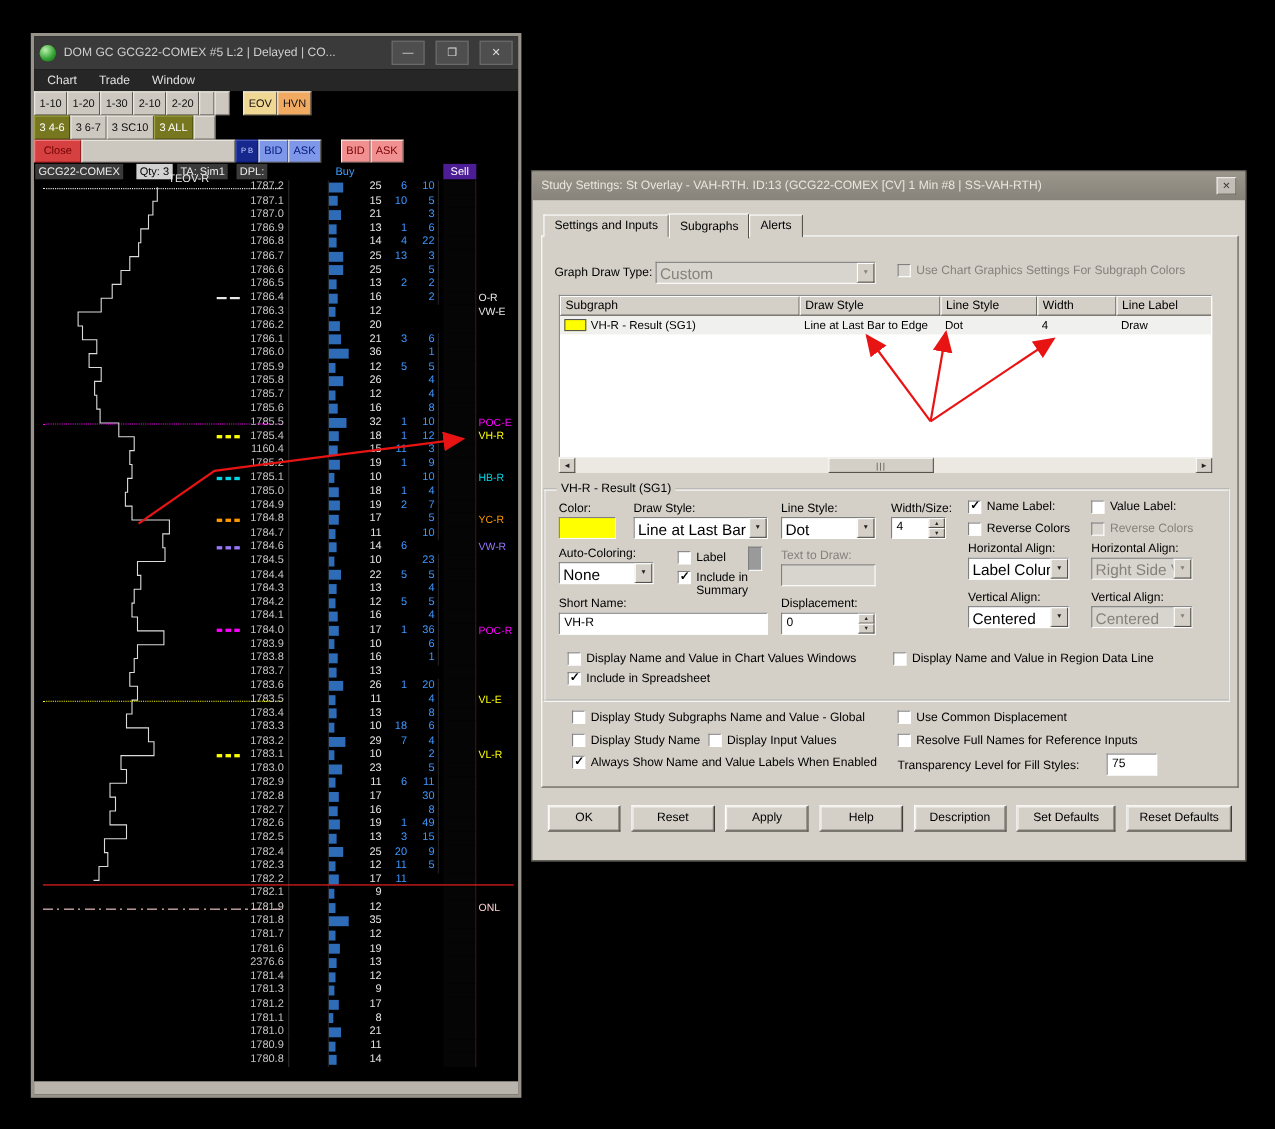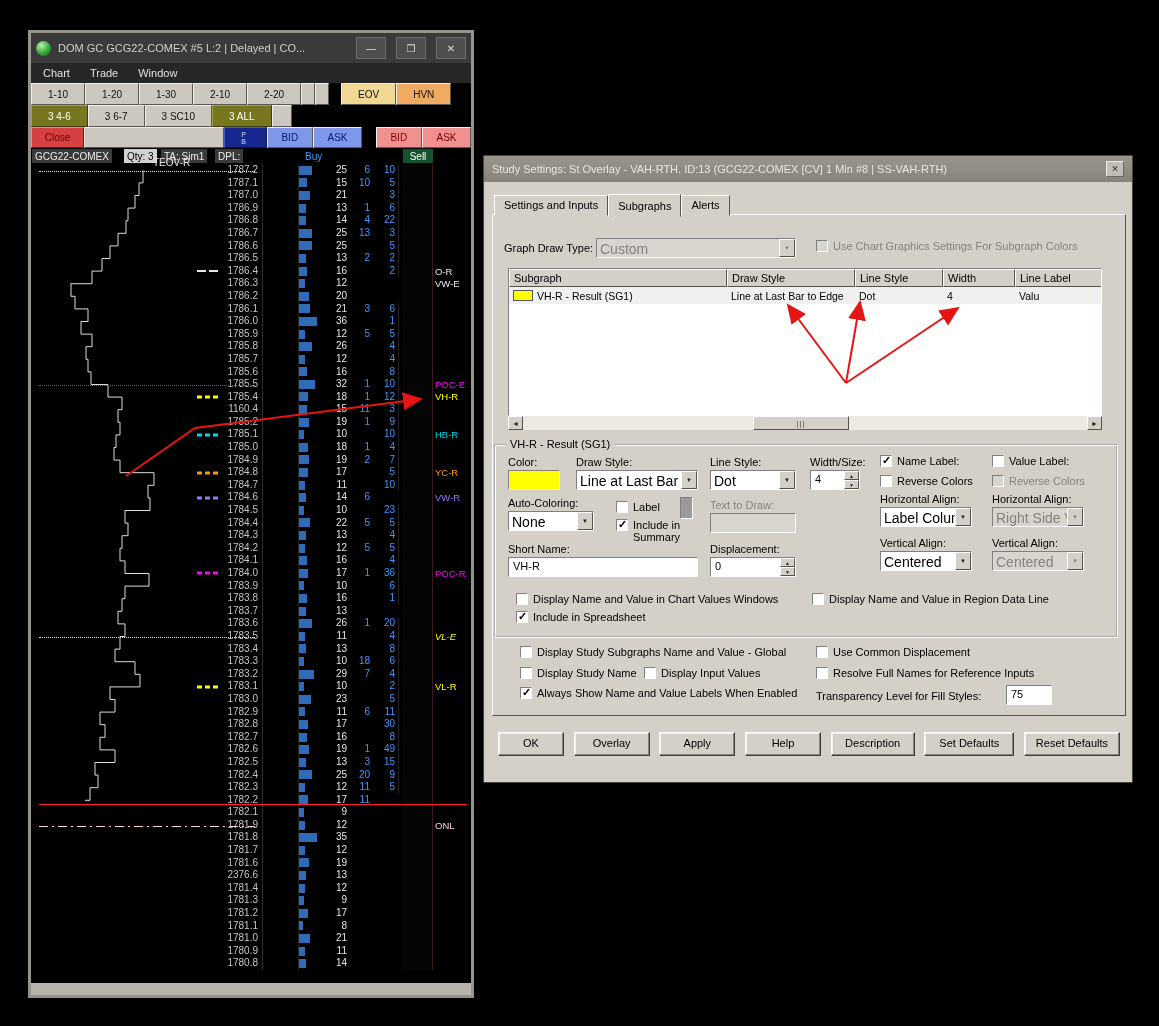--- a/index.html
+++ b/index.html
@@ -12,39 +12,39 @@
   .titlebar{height:30px;background:#3a3a3a;display:flex;align-items:center;gap:7px;padding:0 5px;flex:none}
   .globe{width:15px;height:15px;border-radius:50%;flex:none;
     background:radial-gradient(circle at 35% 30%,#b8f2aa,#2f9e2f 60%,#156515)}
   .titlebar .ttext{color:#cfcfcf;font-size:11px;flex:1;white-space:nowrap;overflow:hidden}
   .wbtn{width:30px;height:22px;background:#4e4e4e;border:1px solid #6e6e6e;color:#ddd;
     display:flex;align-items:center;justify-content:center;font-size:10px;margin-left:3px;flex:none}
   .menubar{height:20px;background:#262626;display:flex;align-items:center;gap:20px;
     padding:0 12px;color:#e0e0e0;font-size:11px;flex:none}
   .tbrow{height:22px;display:flex;align-items:stretch;background:#000;flex:none}
   .tbb{background:#ccc8c0;border:1px solid;border-color:#efede6 #5a5850 #5a5850 #efede6;
-    color:#111;font-size:10px;display:flex;align-items:center;justify-content:center;padding:0 16px;min-width:30px}
+    color:#111;font-size:10px;display:flex;align-items:center;justify-content:center;padding:0 4px;min-width:30px}
   .tbb.blank{min-width:14px;padding:0}
   .tbb.olive{background:#77771f;color:#fff;border-color:#a2a249 #3c3c0e #3c3c0e #a2a249}
   .tbb.eov{background:#f0d894}
   .tbb.hvn{background:#f0aa62}
   .tbb.closebtn{background:#d64040;color:#6e0000;border-color:#f08a8a #7c1212 #7c1212 #f08a8a;min-width:43px}
   .tbb.grayfill{min-width:140px}
   .tbb.pb{background:#16288e;color:#cdd6ff;font-size:7px;min-width:15px;border-color:#4a5cc0 #0a1450 #0a1450 #4a5cc0}
   .tbb.bid1,.tbb.ask1{background:#7e97e8;color:#001a7c;min-width:26px}
   .tbb.bid2,.tbb.ask2{background:#f09090;color:#7c0000;min-width:26px}
   .tbgap{width:12px}
   .hdrrow{height:16px;position:relative;background:#000;font-size:10px;flex:none}
   .hseg{position:absolute;top:1px;height:14px;display:flex;align-items:center;padding:0 3px;white-space:nowrap}
   .hs-symbol{left:1px;background:#3a3a3a;color:#eee}
   .hs-qty{left:93px;background:#d2d2d2;color:#000}
   .hs-ta{left:130px;background:#3a3a3a;color:#eee}
   .hs-dpl{left:184px;background:#3a3a3a;color:#eee}
   .hs-buy{left:271px;color:#3f9fff;background:transparent}
-  .hs-sell{left:372px;width:30px;background:#14532d;color:#fff;justify-content:center}
+  .hs-sell{left:372px;width:30px;background:#4c1d95;color:#fff;justify-content:center}
 
   #ladder{position:relative;height:819px;flex:none;--rh:12.6px}
   #profsvg{position:absolute;left:0;top:0;pointer-events:none;z-index:2}
   #teov{position:absolute;left:122px;top:-7px;color:#e8e8e8;font-size:10px;z-index:3}
   .lrow{display:flex;height:var(--rh);align-items:center;font-size:10px;position:relative}
   .c-prof{width:190px;height:100%;position:relative;flex:none}
   .hl{position:absolute;left:8px;width:216px;top:55%;height:0;z-index:4}
   .hl.dd{border:0!important;height:1px;
     background:repeating-linear-gradient(90deg,var(--c) 0 9px,transparent 9px 13px,var(--c) 13px 15px,transparent 15px 19px)}
   .redfull{position:absolute;left:8px;right:4px;top:calc(100% - 2px);height:1px;z-index:6}
@@ -710,21 +710,21 @@
         </div>
         <div class="c-price">1783.5</div>
         <div class="c-gap"></div>
         <div class="c-bar">
           <div class="bar" style="width: 5.5px;"></div>
         </div>
         <div class="c-size">11</div>
         <div class="c-n"></div>
         <div class="c-n c3">4</div>
         <div class="c-sell"></div>
-        <div class="c-label" style="color: rgb(255, 255, 0); font-style: italic;">VL-E</div>
+        <div class="c-label" style="color: rgb(255, 255, 0);">VL-E</div>
       </div>
       <div class="lrow">
         <div class="c-prof"></div>
         <div class="c-price">1783.4</div>
         <div class="c-gap"></div>
         <div class="c-bar">
           <div class="bar" style="width: 6.5px;"></div>
         </div>
         <div class="c-size">13</div>
         <div class="c-n"></div>
@@ -1101,21 +1101,21 @@
       <span class="th" style="width:88px">Line Label</span>
     </div>
     <div class="trow">
       <span class="td" style="width:218px">
         <span class="rowswatch" id="rowswatch" style="background: rgb(255, 255, 0);"></span>
         <span>VH-R - Result (SG1)</span>
       </span>
       <span class="td" style="width:128px">Line at Last Bar to Edge</span>
       <span class="td" style="width:88px">Dot</span>
       <span class="td" style="width:72px">4</span>
-      <span class="td" style="width:88px">Valu</span>
+      <span class="td" style="width:88px">Draw</span>
     </div>
   </div>
   <div class="hscroll">
     <span class="sbtn">◄</span>
     <span class="strack">
         <span class="sthumb">|||</span>
       </span>
     <span class="sbtn">►</span>
   </div>
 
@@ -1252,21 +1252,21 @@
   </div>
   <div class="cbrow" style="left:36px;top:531px">
     <span class="cb checked"></span>
     <span>Always Show Name and Value Labels When Enabled</span>
   </div>
   <span class="dlbl" style="left:332px;top:534px">Transparency Level for Fill Styles:</span>
   <div class="inp" style="left:522px;top:529px;width:46px">75</div>
 
   <div class="dbtns">
     <span class="dbtn" style="width:66px">OK</span>
-    <span class="dbtn" style="width:76px">Overlay</span>
+    <span class="dbtn" style="width:76px">Reset</span>
     <span class="dbtn" style="width:76px">Apply</span>
     <span class="dbtn" style="width:76px">Help</span>
     <span class="dbtn" style="width:84px">Description</span>
     <span class="dbtn" style="width:90px">Set Defaults</span>
     <span class="dbtn" style="width:96px">Reset Defaults</span>
   </div>
 </div>
 
 <svg id="arrows" width="1159" height="1026">
   <defs>

